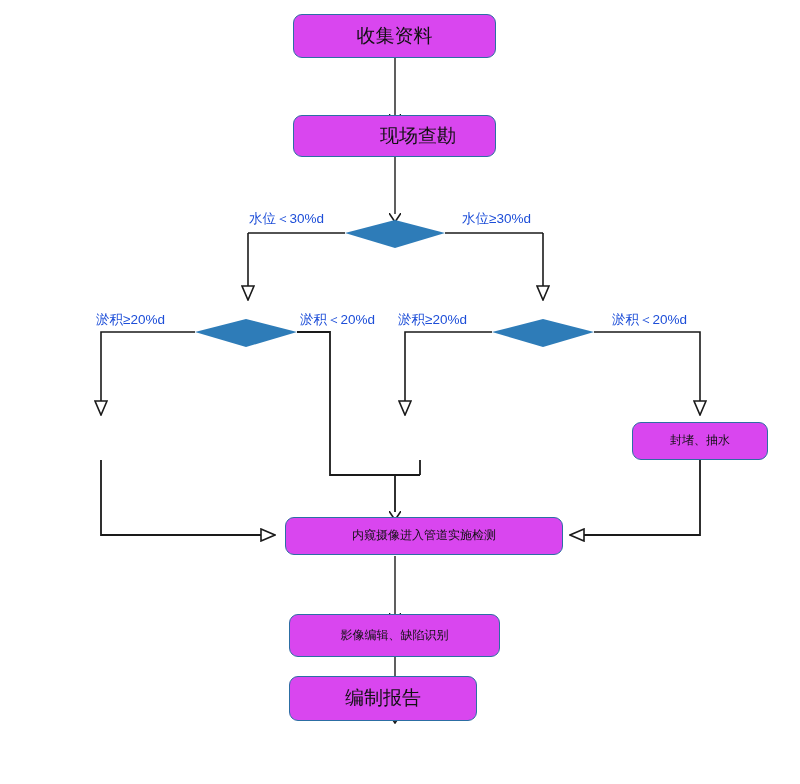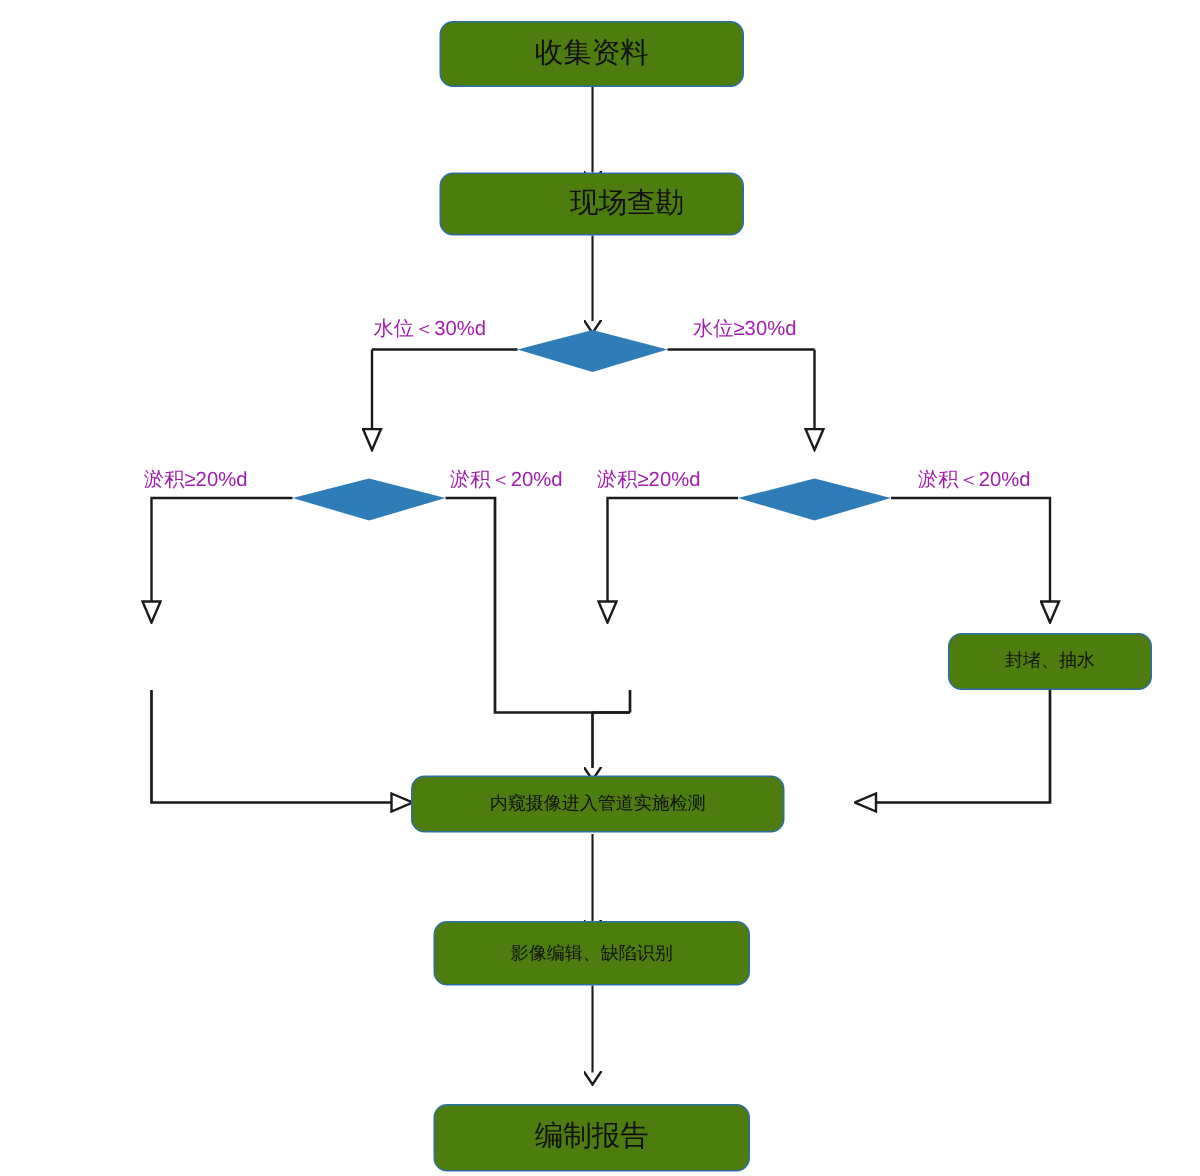--- a/index.html
+++ b/index.html
@@ -21,38 +21,38 @@
     position: absolute;
     left: 0;
     top: 0;
     width: 800px;
     height: 784px;
     pointer-events: none;
   }
   .node {
     position: absolute;
     box-sizing: border-box;
-    background: #4d7c0f;
+    background: #d946ef;
     border: 1px solid #2c6ea3;
     border-radius: 9px;
     color: #111111;
     display: flex;
     align-items: center;
     justify-content: center;
     text-align: center;
     line-height: 1.1;
     white-space: nowrap;
   }
   .node-lg { font-size: 19px; }
   .node-md { font-size: 12px; }
   .node-sm { font-size: 14px; }
   .edge-label {
     position: absolute;
     font-size: 13.5px;
-    color: #a21caf;
+    color: #1d4ed8;
     white-space: nowrap;
     letter-spacing: 0px;
   }
 </style>
 </head>
 <body>
 
 <div id="canvas">
 
   <svg class="wires" viewBox="0 0 800 784">
@@ -110,19 +110,19 @@
   <div class="edge-label" style="left:612px; top:311px;">淤积＜20%d</div>
 
   <div class="node node-lg" style="left:293px; top:14px; width:203px; height:44px;">收集资料</div>
 
   <div class="node node-lg" style="left:293px; top:115px; width:203px; height:42px;padding-left:47px;">现场查勘</div>
 
 
 
   <div class="node node-md" style="left:632px; top:422px; width:136px; height:38px;">封堵、抽水</div>
 
-  <div class="node node-md" style="left:274px; top:517px; width:249px; height:38px;">内窥摄像进入管道实施检测</div>
+  <div class="node node-md" style="left:285px; top:517px; width:278px; height:38px;">内窥摄像进入管道实施检测</div>
 
   <div class="node node-md" style="left:289px; top:614px; width:211px; height:43px;">影像编辑、缺陷识别</div>
 
-  <div class="node node-lg" style="left:289px; top:736px; width:211px; height:45px;">编制报告</div>
+  <div class="node node-lg" style="left:289px; top:676px; width:188px; height:45px;">编制报告</div>
 
 </div>
 
 </body></html>

